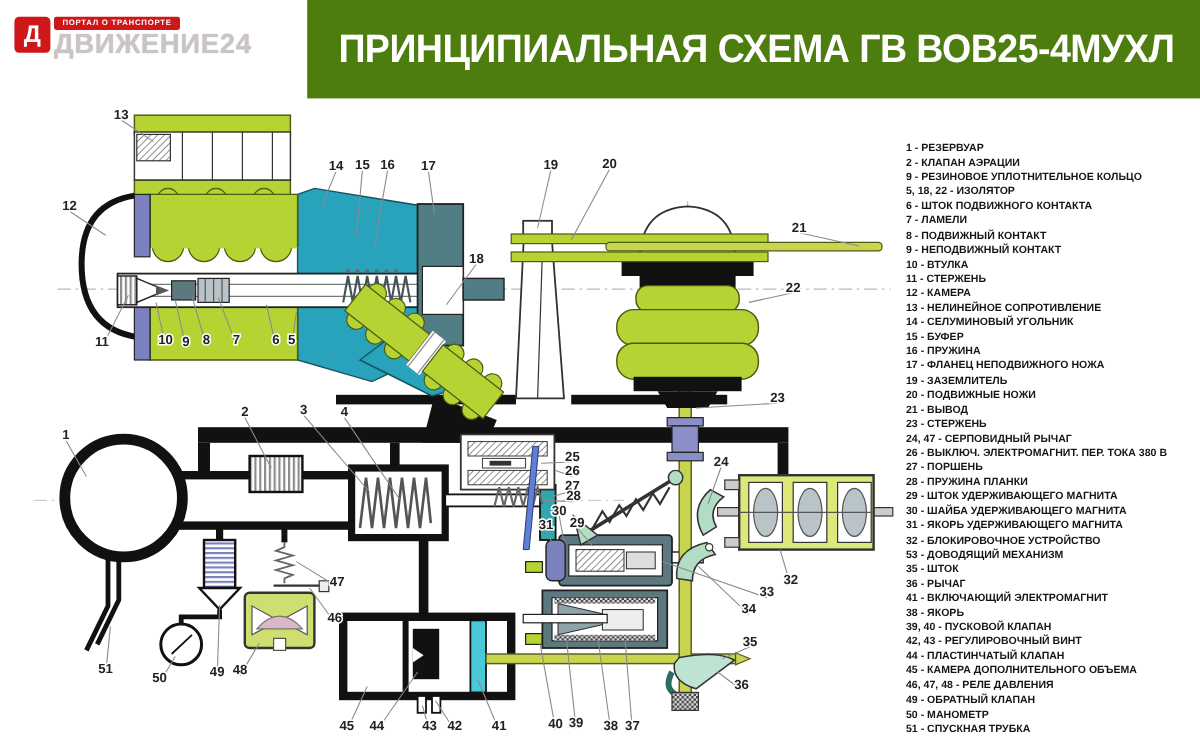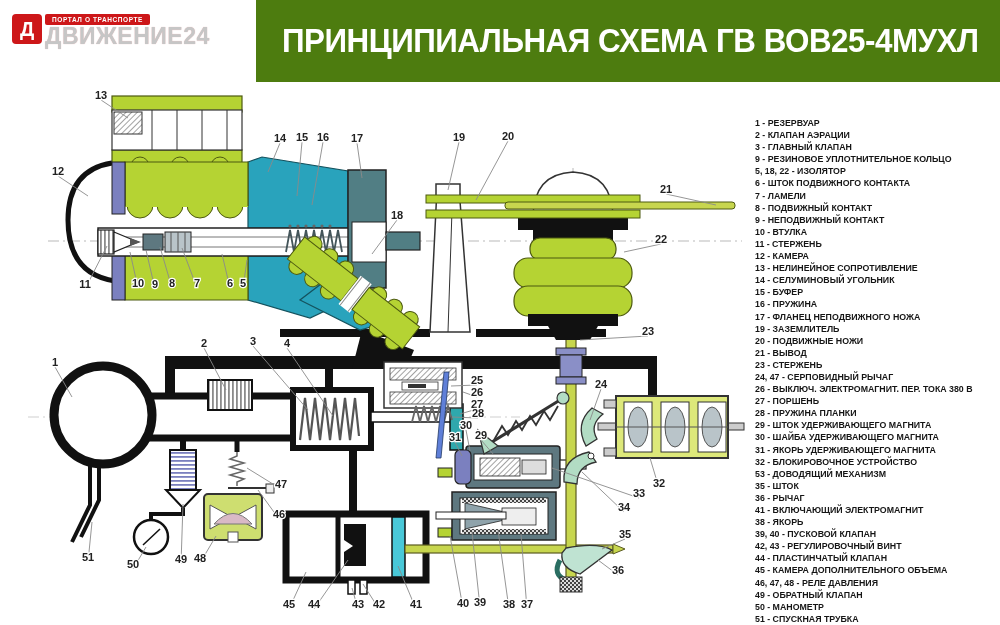--- a/index.html
+++ b/index.html
@@ -390,21 +390,20 @@
         <line x1="509" y1="609" x2="498" y2="530" class="leader"></line>
         <text x="509" y="608" class="callout">38</text>
         <line x1="527" y1="609" x2="521" y2="534" class="leader"></line>
         <text x="527" y="608" class="callout">37</text>
       </g>
   </svg>
 
   <div class="legend">
       <div class="legend-row">1 - РЕЗЕРВУАР</div>
       <div class="legend-row">2 - КЛАПАН АЭРАЦИИ</div>
-      <div class="legend-row">3 - ГЛАВНЫЙ КЛАПАН</div>
       <div class="legend-row">9 - РЕЗИНОВОЕ УПЛОТНИТЕЛЬНОЕ КОЛЬЦО</div>
       <div class="legend-row">5, 18, 22 - ИЗОЛЯТОР</div>
       <div class="legend-row">6 - ШТОК ПОДВИЖНОГО КОНТАКТА</div>
       <div class="legend-row">7 - ЛАМЕЛИ</div>
       <div class="legend-row">8 - ПОДВИЖНЫЙ КОНТАКТ</div>
       <div class="legend-row">9 - НЕПОДВИЖНЫЙ КОНТАКТ</div>
       <div class="legend-row">10 - ВТУЛКА</div>
       <div class="legend-row">11 - СТЕРЖЕНЬ</div>
       <div class="legend-row">12 - КАМЕРА</div>
       <div class="legend-row">13 - НЕЛИНЕЙНОЕ СОПРОТИВЛЕНИЕ</div>

